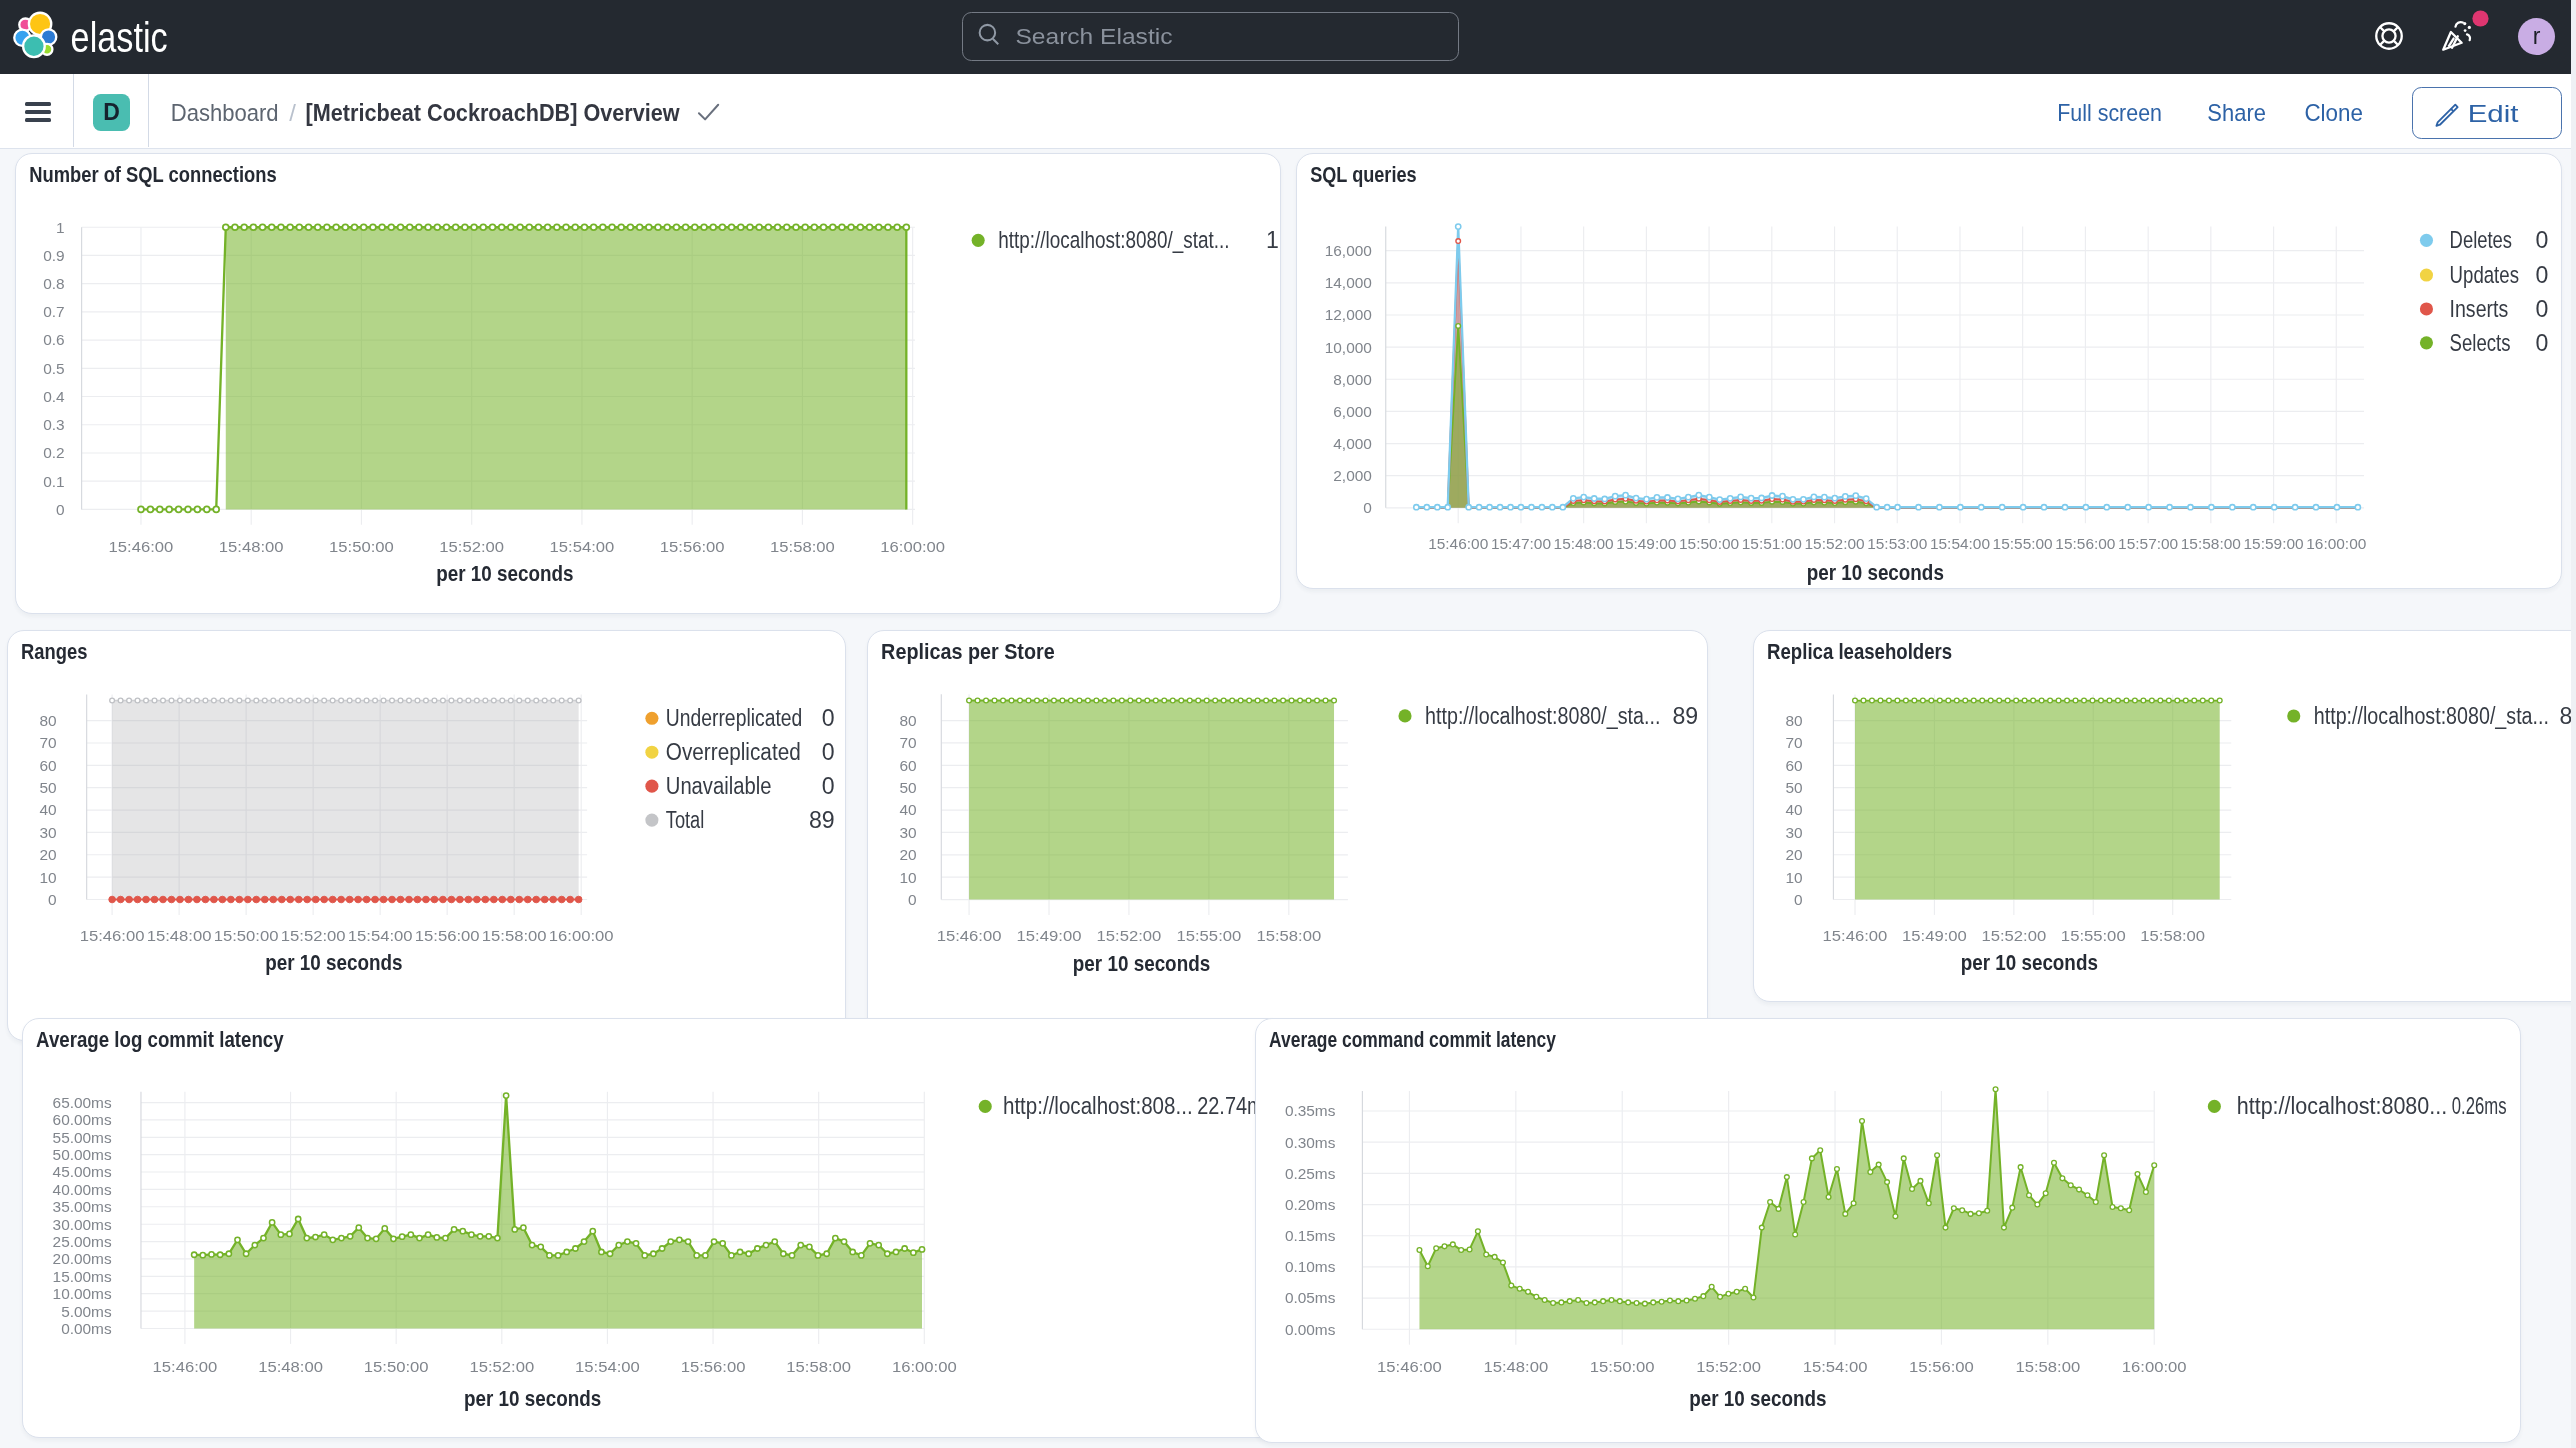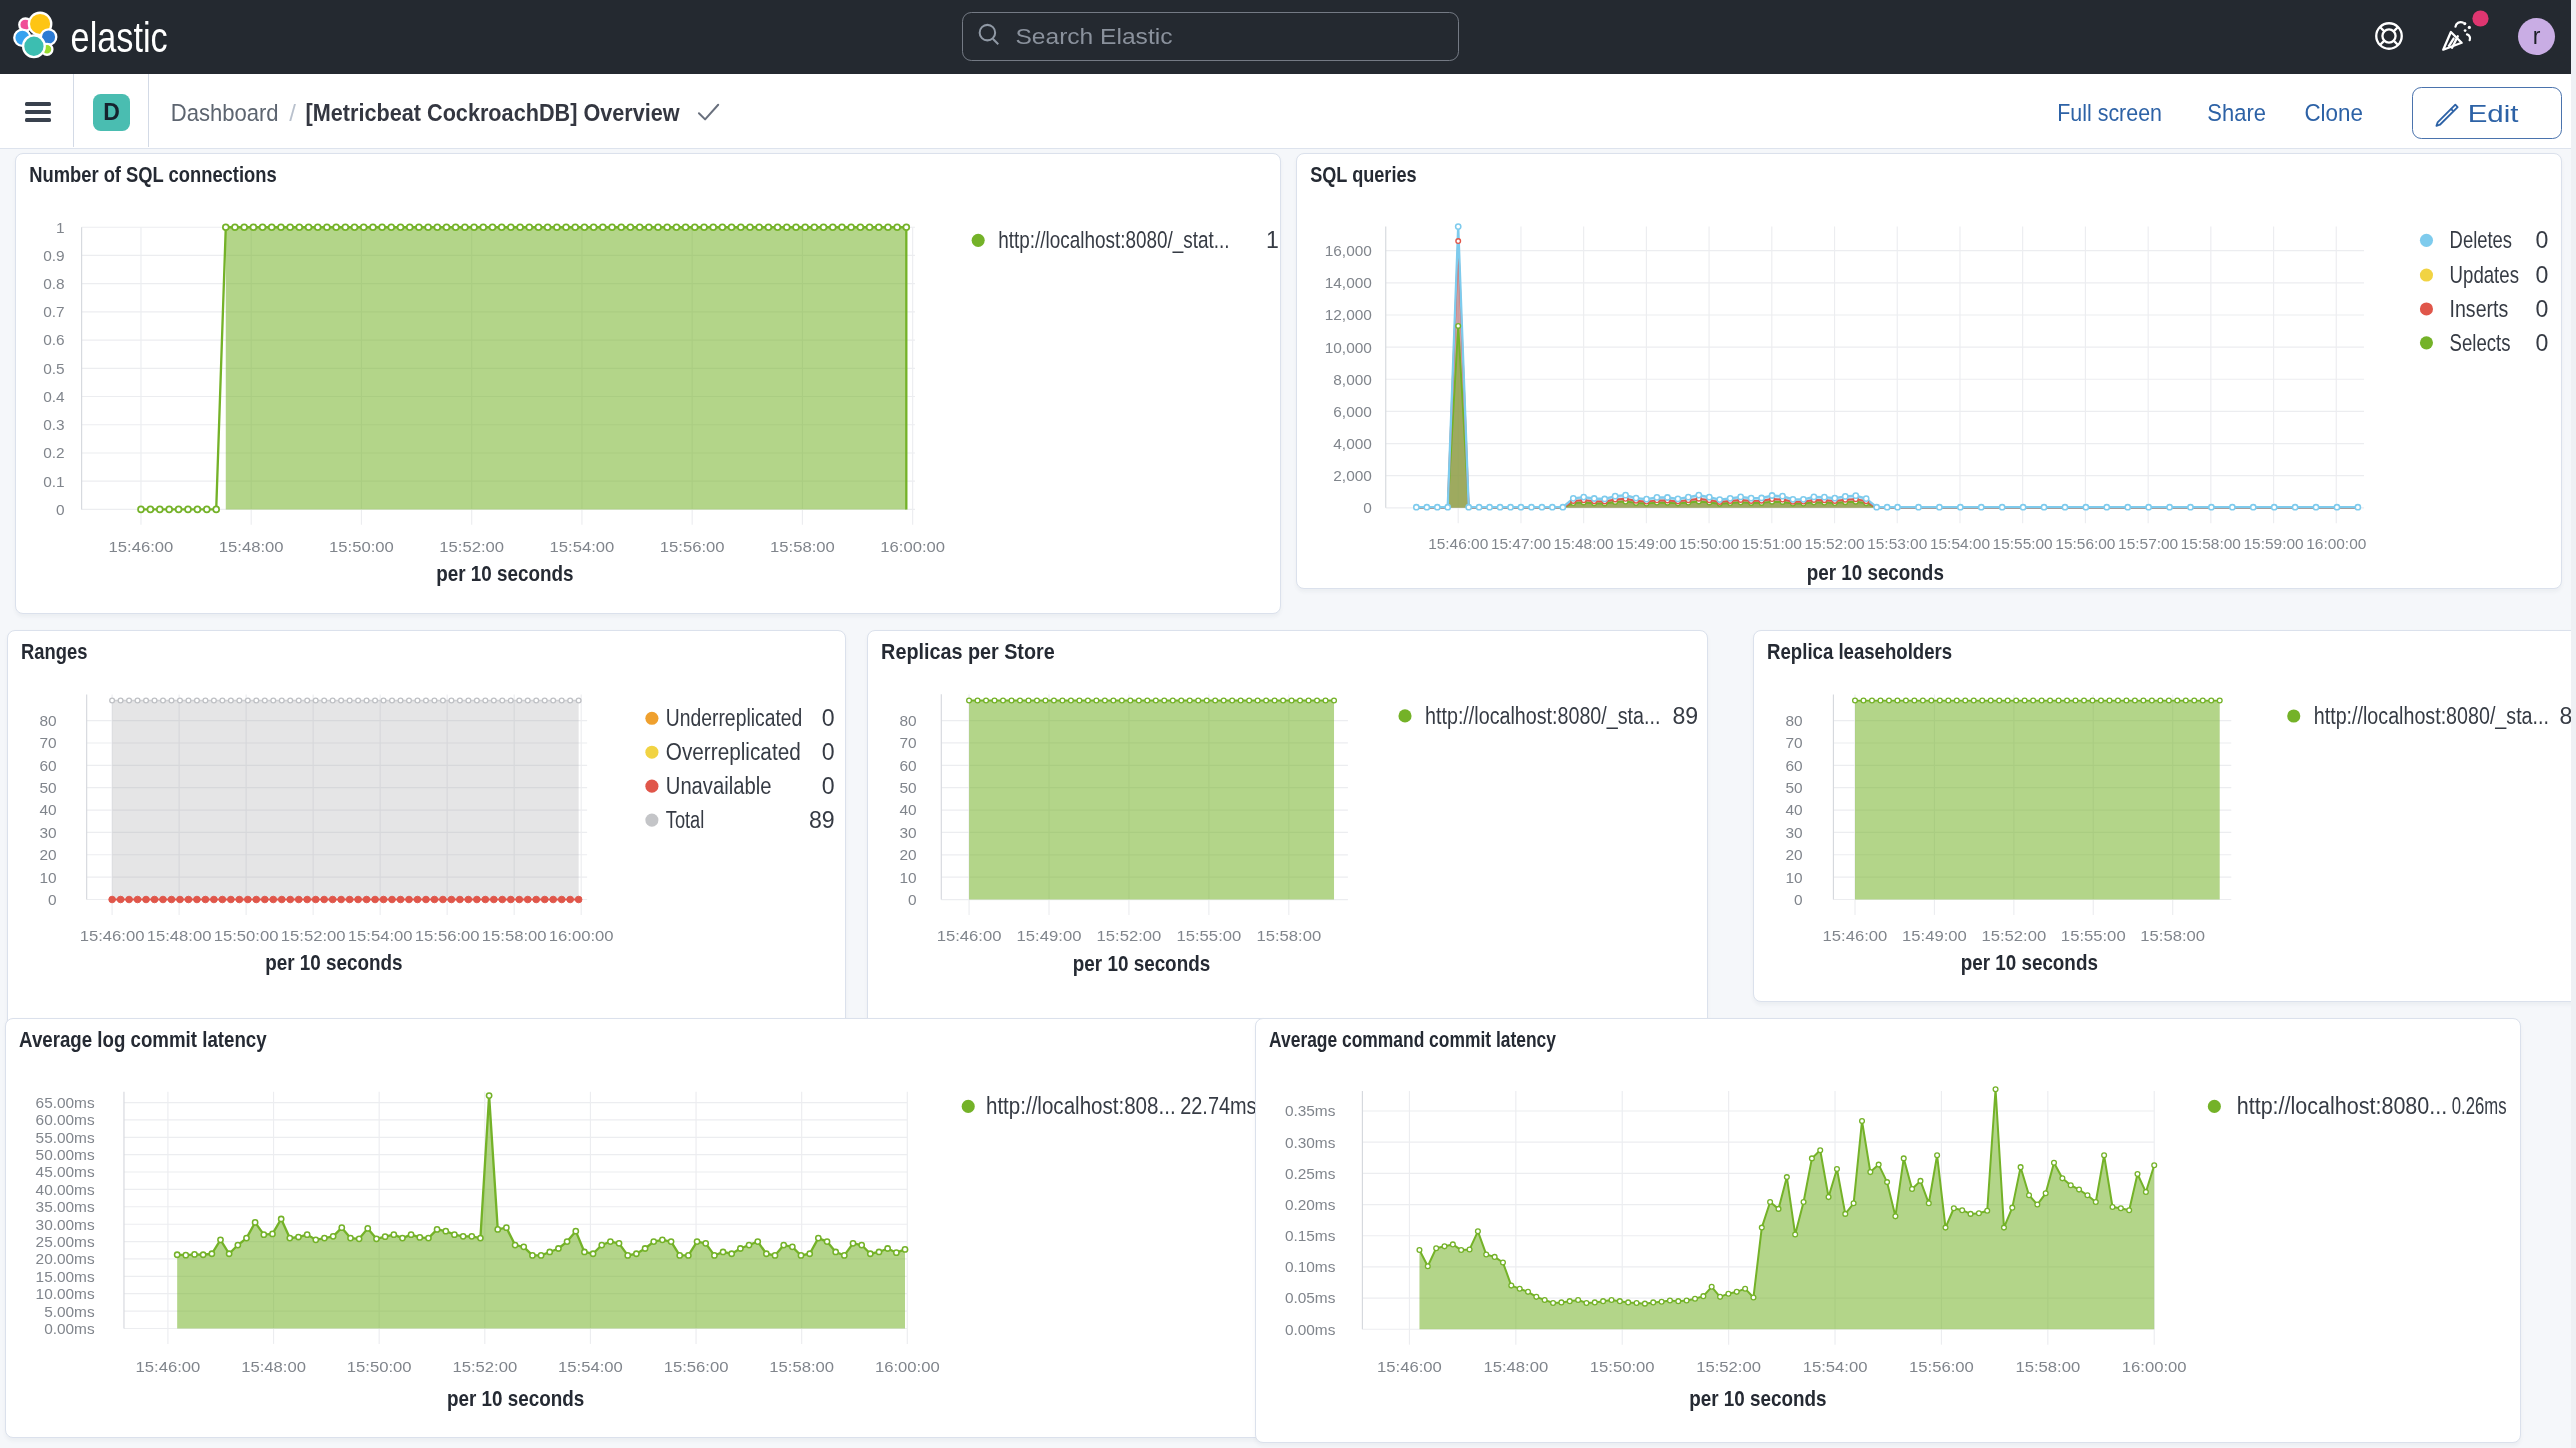--- a/index.html
+++ b/index.html
@@ -1,20 +1,20 @@
 <!DOCTYPE html>
 <html style="font-size:12.3px"><head><meta charset="utf-8"><style>
 *{margin:0;padding:0;box-sizing:border-box}
 html,body{width:2576px;height:1448px;overflow:hidden;background:#f5f7fa;font-family:"Liberation Sans",sans-serif}
 .darkbar{position:absolute;left:0;top:0;width:2576px;height:74px;background:#242930}
 .search{position:absolute;left:962px;top:11.6px;width:497px;height:49px;border:1.5px solid #747a84;border-radius:9.3px}
 .breadbar{position:absolute;left:0;top:74px;width:2576px;height:75px;background:#fff;border-bottom:1.5px solid #dde3ed}
 .vdiv{position:absolute;top:74px;width:0.8px;height:73px;background:#d3dae6}
 .editbtn{position:absolute;left:2412px;top:87px;width:150px;height:52px;border:1.5px solid #4a73ad;border-radius:9.3px;background:#fff}
-.panel{position:absolute;background:#fff;border:1.2px solid #dbe1ec;border-radius:8px;box-shadow:0 2.3px 3.9px rgba(60,70,100,0.05)}
+.panel{position:absolute;background:#fff;border:1.2px solid #dbe1ec;border-radius:17px;box-shadow:0 2.3px 3.9px rgba(60,70,100,0.05)}
 .avatar{position:absolute;left:2518px;top:18px;width:37px;height:37px;border-radius:50%;background:#c9ade4;color:#1b1f26;font-size:23px;text-align:center;line-height:36px}
 .dbadge{position:absolute;left:93px;top:94px;width:37px;height:37px;border-radius:7.7px;background:#4abdb1;color:#16222e;font-size:23px;font-weight:bold;text-align:center;line-height:37px}
 .hamb{position:absolute;left:25px;top:102px;width:25.5px;height:20px}
 .hamb div{height:3.9px;background:#39414d;border-radius:1.5px;margin-bottom:4.2px}
 </style></head><body>
 <div class="darkbar"></div>
 <svg width="74" height="74" viewBox="0 0 96 96" style="position:absolute;left:0;top:0">
 <g stroke="#ffffff" stroke-width="3">
 <circle cx="33" cy="32" r="8" fill="#f04e98"></circle>
 <circle cx="52" cy="31" r="14.5" fill="#fec514"></circle>
@@ -739,21 +739,21 @@
       <circle cx="549.0" cy="90.0" r="3.1" stroke="#74b228" stroke-width="1.7" fill="#fff"></circle>
       <circle cx="560.0" cy="90.0" r="3.1" stroke="#74b228" stroke-width="1.7" fill="#fff"></circle>
       <circle cx="571.0" cy="90.0" r="3.1" stroke="#74b228" stroke-width="1.7" fill="#fff"></circle>
       <circle cx="582.0" cy="90.0" r="3.1" stroke="#74b228" stroke-width="1.7" fill="#fff"></circle>
       <circle cx="593.0" cy="90.0" r="3.1" stroke="#74b228" stroke-width="1.7" fill="#fff"></circle>
       <circle cx="604.0" cy="90.0" r="3.1" stroke="#74b228" stroke-width="1.7" fill="#fff"></circle>
       <circle cx="700" cy="110" r="8.5" fill="#74b228"></circle>
       <text x="726.0" y="120.0" font-size="30" fill="#363b44" text-anchor="start" textLength="305" lengthAdjust="spacingAndGlyphs" font-family="Liberation Sans, sans-serif">http://localhost:8080/_sta...</text>
       <text x="1078.0" y="120.0" font-size="30" fill="#363b44" text-anchor="end" font-family="Liberation Sans, sans-serif">89</text>
     </svg></div>
-<div class="panel" style="left:5px;top:1018px;width:1266px;height:420px"><svg width="1266" height="420" viewBox="0 0 1642 544" xmlns="http://www.w3.org/2000/svg">
+<div class="panel" style="left:22px;top:1018px;width:1266px;height:420px"><svg width="1266" height="420" viewBox="0 0 1642 544" xmlns="http://www.w3.org/2000/svg">
       <text x="17.0" y="36.0" font-size="29" fill="#252a33" text-anchor="start" font-weight="bold" textLength="321" lengthAdjust="spacingAndGlyphs" font-family="Liberation Sans, sans-serif">Average log commit latency</text>
       <line x1="153" y1="401.0" x2="1169" y2="401.0" stroke="#ecedf0" stroke-width="1.5"></line>
       <line x1="153" y1="378.5" x2="1169" y2="378.5" stroke="#ecedf0" stroke-width="1.5"></line>
       <line x1="153" y1="355.9" x2="1169" y2="355.9" stroke="#ecedf0" stroke-width="1.5"></line>
       <line x1="153" y1="333.4" x2="1169" y2="333.4" stroke="#ecedf0" stroke-width="1.5"></line>
       <line x1="153" y1="310.8" x2="1169" y2="310.8" stroke="#ecedf0" stroke-width="1.5"></line>
       <line x1="153" y1="288.3" x2="1169" y2="288.3" stroke="#ecedf0" stroke-width="1.5"></line>
       <line x1="153" y1="265.8" x2="1169" y2="265.8" stroke="#ecedf0" stroke-width="1.5"></line>
       <line x1="153" y1="243.2" x2="1169" y2="243.2" stroke="#ecedf0" stroke-width="1.5"></line>
       <line x1="153" y1="220.7" x2="1169" y2="220.7" stroke="#ecedf0" stroke-width="1.5"></line>

